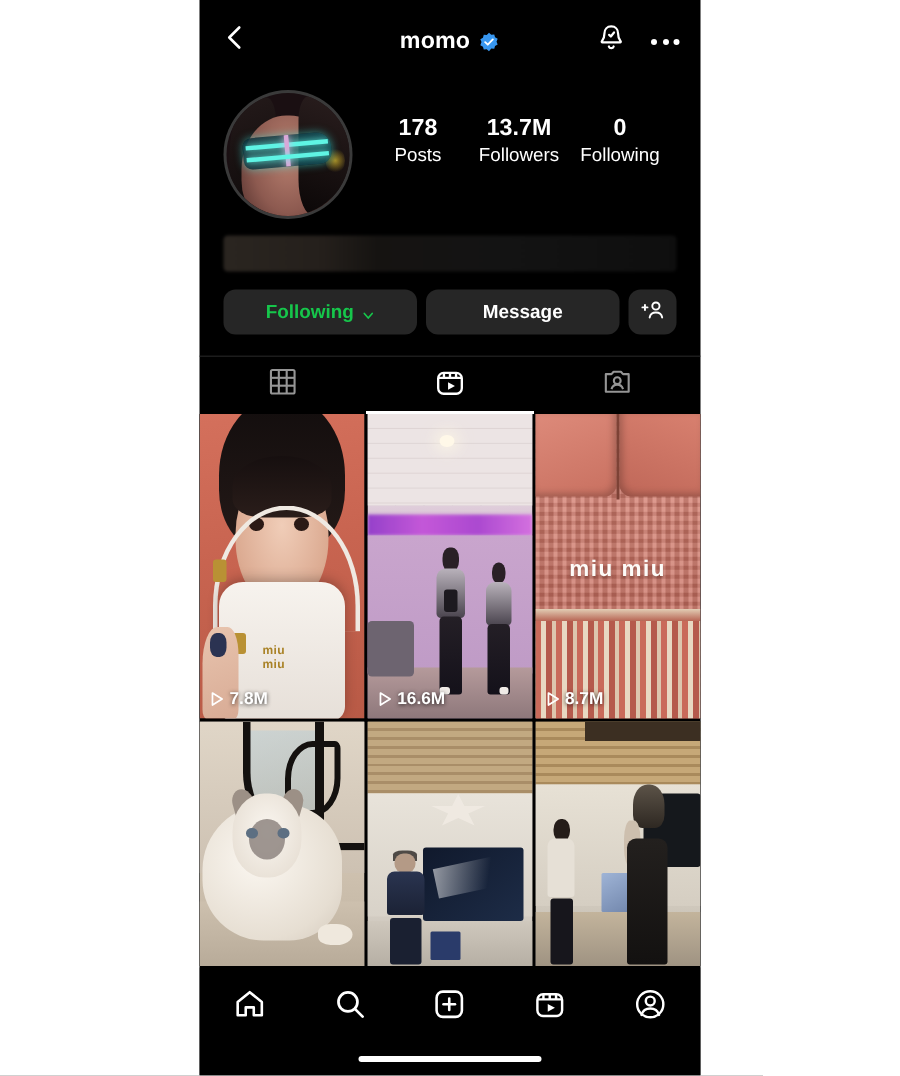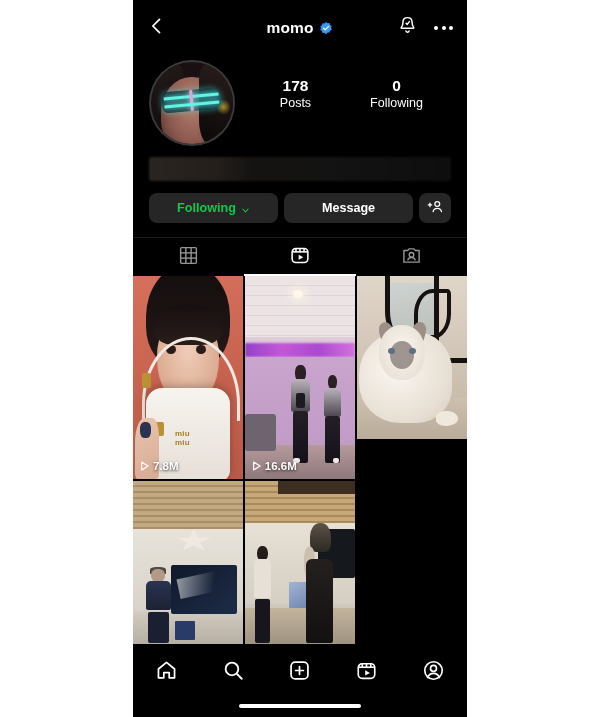--- a/index.html
+++ b/index.html
@@ -741,20 +741,24 @@
           <div class="visor">
               <div class="visor-bar"></div>
             </div>
         </div>
       </div>
 
       <div class="stats">
         <div class="stat">
           <div class="stat-num">178</div>
           <div class="stat-label">Posts</div>
+        </div>
+        <div class="stat">
+          <div class="stat-num">13.7M</div>
+          <div class="stat-label">Followers</div>
         </div>
         <div class="stat">
           <div class="stat-num">0</div>
           <div class="stat-label">Following</div>
         </div>
       </div>
     </div>
 
 
     <div class="bio-redacted"></div>
@@ -876,20 +880,39 @@
         <div class="views">
           <span class="play-tri">
             <svg width="9" height="10" viewBox="0 0 12 14" fill="none" stroke="#ffffff" stroke-width="1.6" stroke-linejoin="round">
               <polygon points="2,1.4 11,7 2,12.6"></polygon>
             </svg>
           </span>
           <span>16.6M</span>
         </div>
       </div>
 
+      <div class="cell">
+        <div class="art art3">
+          <div class="weave"></div>
+          <div class="cush-l"></div>
+          <div class="cush-r"></div>
+          <div class="gap"></div>
+          <div class="brand">miu miu</div>
+          <div class="fringe-top"></div>
+          <div class="fringe"></div>
+        </div>
+        <div class="views">
+          <span class="play-tri">
+            <svg width="9" height="10" viewBox="0 0 12 14" fill="none" stroke="#ffffff" stroke-width="1.6" stroke-linejoin="round">
+              <polygon points="2,1.4 11,7 2,12.6"></polygon>
+            </svg>
+          </span>
+          <span>8.7M</span>
+        </div>
+      </div>
 
       <div class="cell short">
         <div class="art art4">
           <div class="wall"></div>
           <div class="glass"></div>
           <div class="iron"></div>
           <div class="iron2"></div>
           <div class="iron3"></div>
           <div class="floor"></div>
           <div class="body"></div>

